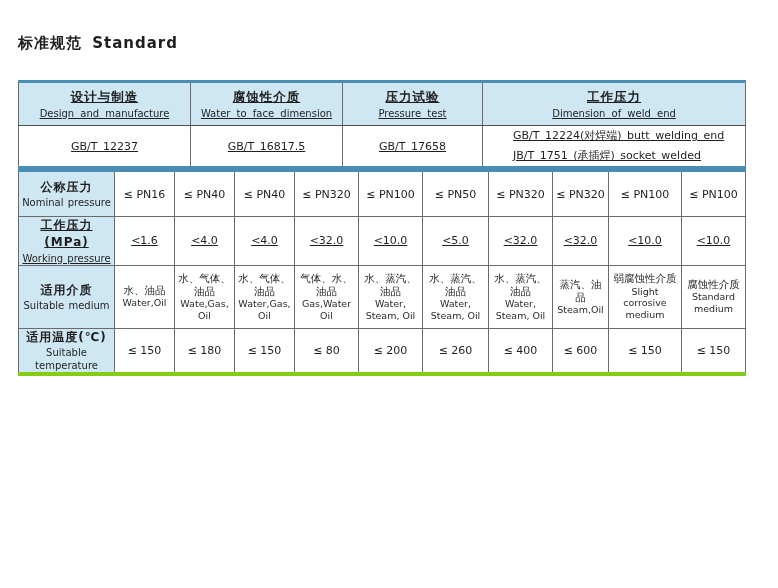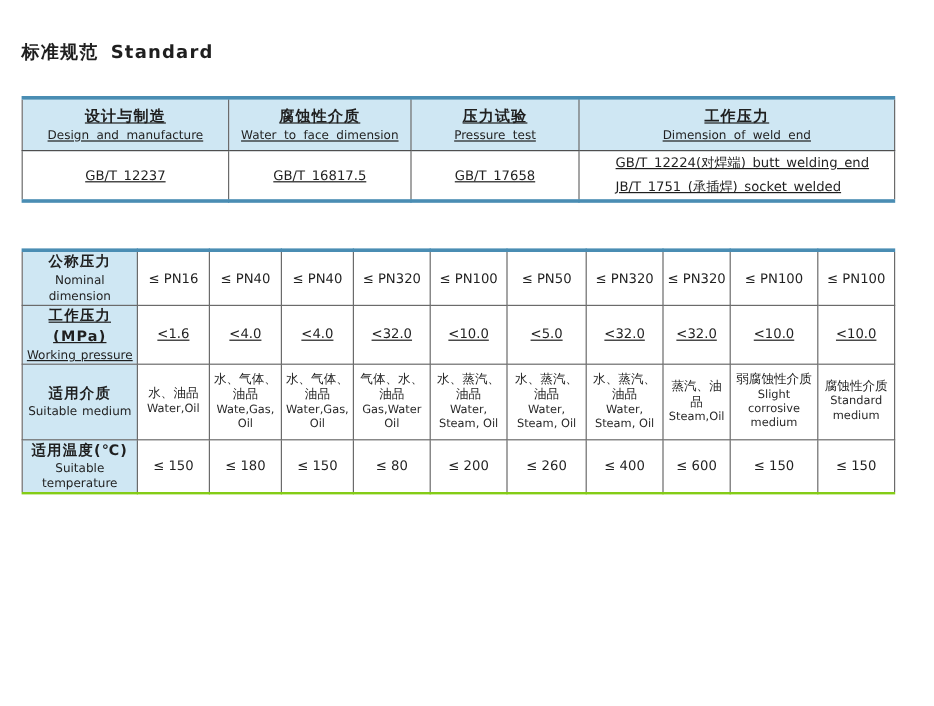--- a/index.html
+++ b/index.html
@@ -29,21 +29,21 @@
   .t1 thead th{
     background:var(--hdr-bg);height:42px;border-bottom:1px solid #4f4f4f;
   }
   .t1 tbody td{height:40px;font-size:11px;word-spacing:2px;}
   .hz{font-size:12.5px;font-weight:bold;letter-spacing:1px;line-height:1.45;}
   .he{font-size:10px;word-spacing:3px;line-height:1.3;}
   .weld{text-align:left;padding-left:30px;}
   .weld div{line-height:1.8;}
 
   
-  .t2{margin-top:38px;border-top:3px solid var(--blue);border-bottom:2px solid #84cc16;}
+  .t2{border-top:3px solid var(--blue);border-bottom:4px solid #84cc16;}
   .t2 th,.t2 td{border:1px solid var(--grid);}
   .t2 th{background:var(--hdr-bg);}
   .t2 .r1 td,.t2 .r1 th{height:44px;}
   .t2 .r2 td,.t2 .r2 th{height:42px;text-decoration:underline;}
   .t2 .r3 td,.t2 .r3 th{height:62px;}
   .t2 .r4 td,.t2 .r4 th{height:40px;}
   .t2 td{font-size:11px;}
   .t2 .rh .hz{font-size:12px;}
   .t2 .rh .he{font-size:10px;word-spacing:1px;}
   .med .mz{display:block;font-size:10.5px;line-height:1.25;}
@@ -107,21 +107,21 @@
         <col style="width:66px">
         <col style="width:64px">
       <col style="width:56px">
         <col style="width:73px">
         <col style="width:64px">
     </colgroup>
     <tbody>
       <tr class="r1">
         <th class="rh">
           <div class="hz">公称压力</div>
-          <div class="he">Nominal dimension</div>
+          <div class="he">Nominal pressure</div>
         </th>
         <td>≤ PN16</td>
         <td>≤ PN40</td>
         <td>≤ PN40</td>
         <td>≤ PN320</td>
         <td>≤ PN100</td>
         <td>≤ PN50</td>
         <td>≤ PN320</td>
         <td>≤ PN320</td>
         <td>≤ PN100</td>

